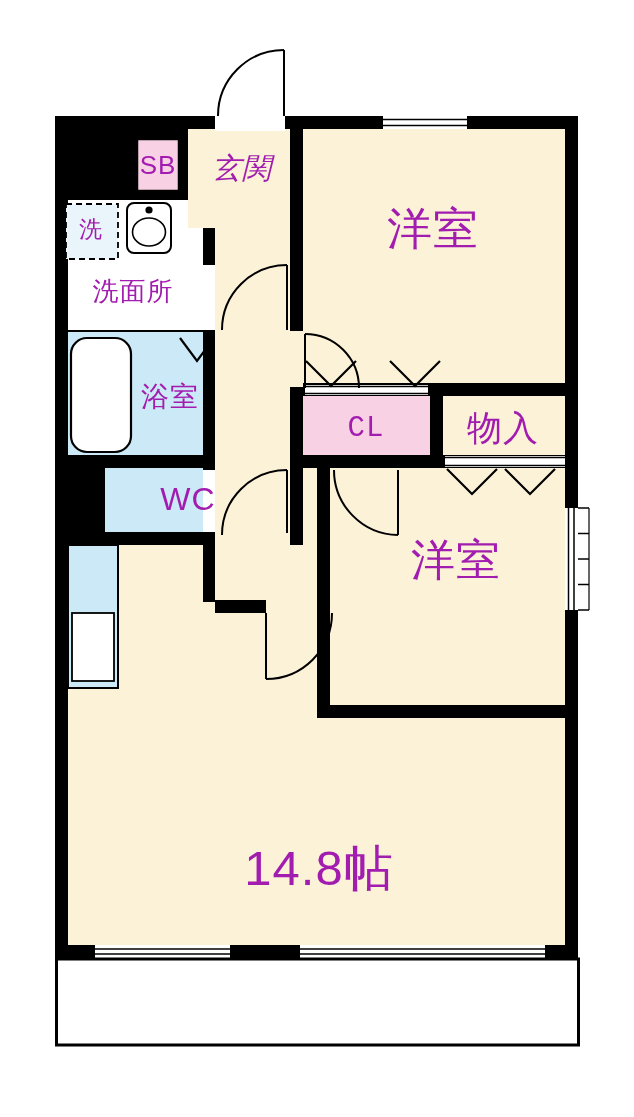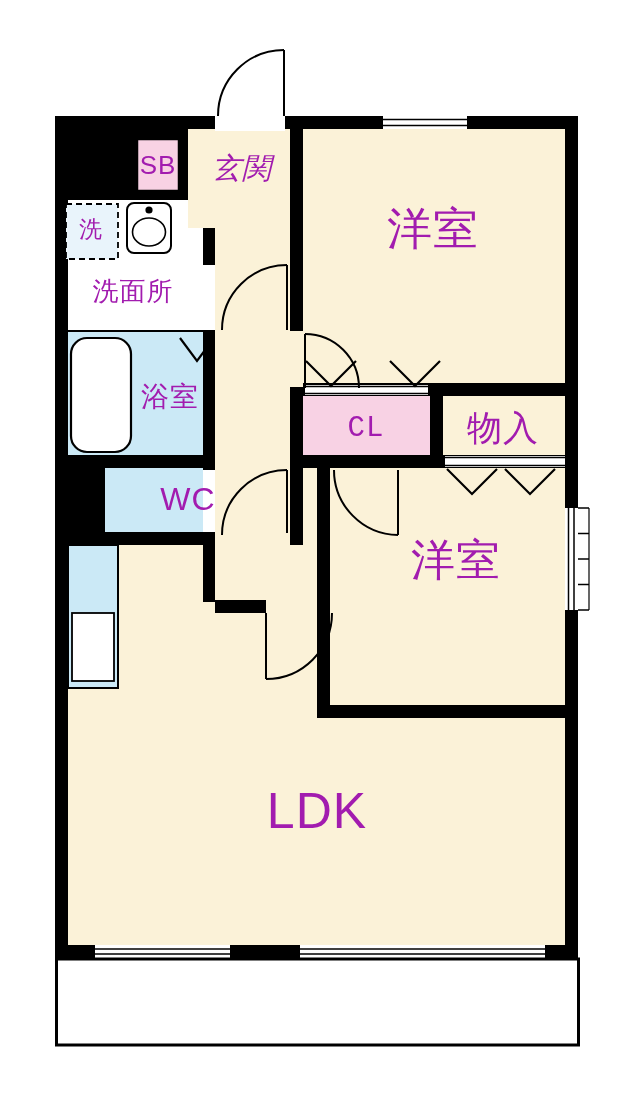--- a/index.html
+++ b/index.html
@@ -175,15 +175,15 @@
   <div class="label" style="left:91px;top:229px;font-size:23px;">洗</div>
   <div class="label" style="left:133px;top:291px;font-size:26px;">洗面所</div>
   <div class="label" style="left:170px;top:397px;font-size:28px;">浴室</div>
   <div class="label" style="left:157px;top:499px;font-size:32px;margin-left:31px;">WC</div>
 
   <div class="label" style="left:366px;top:428px;font-size:29px;font-family:Liberation Mono, monospace;">CL</div>
   <div class="label" style="left:503px;top:427px;font-size:35px;">物入</div>
 
   <div class="label" style="left:456px;top:560px;font-size:44px;">洋室</div>
 
-  <div class="label" style="left:317px;top:811px;font-size:50px;">LDK</div>
+  <div class="label" style="left:319px;top:868px;font-size:49px;">14.8帖</div>
 
 </div>
 
 </body></html>

